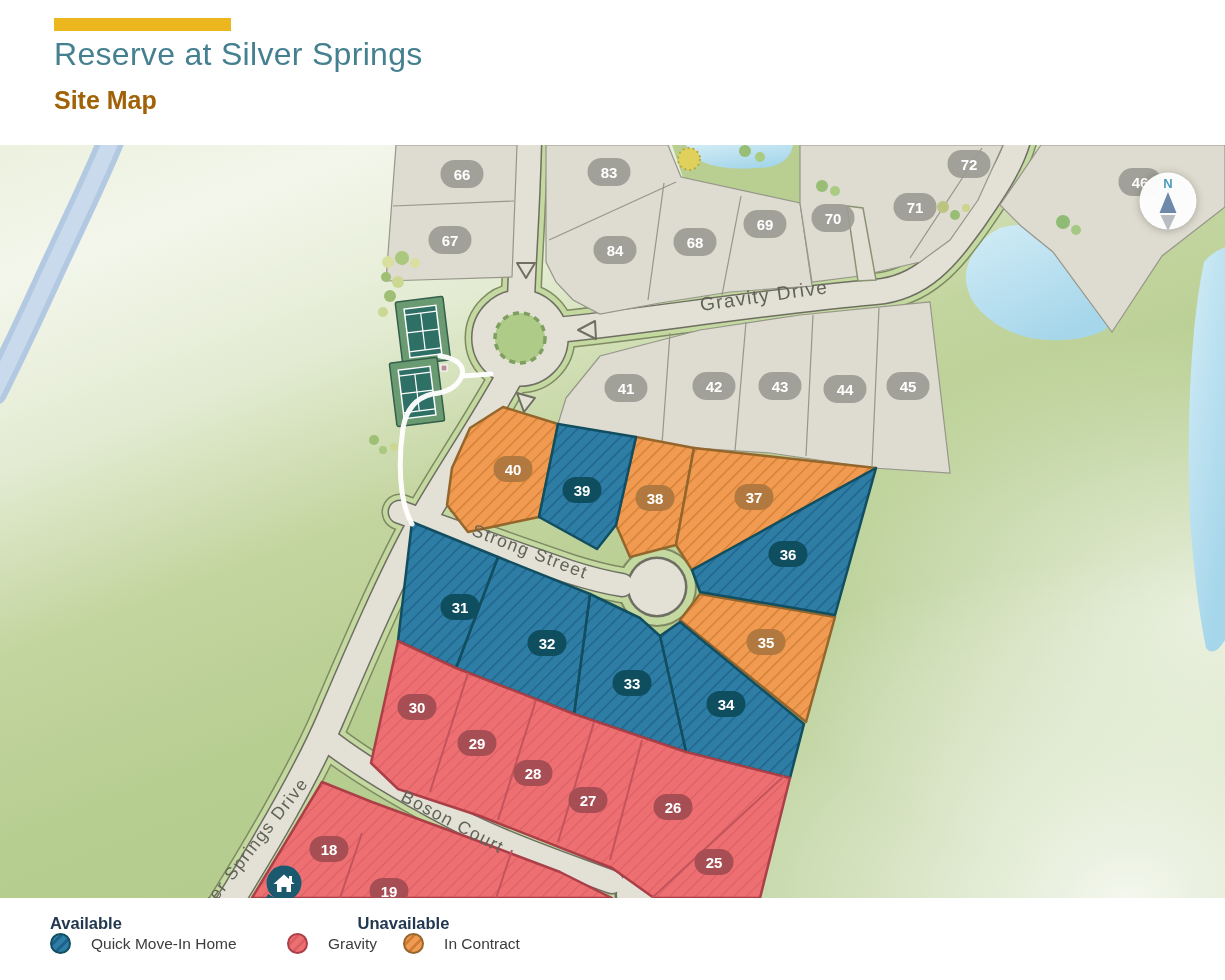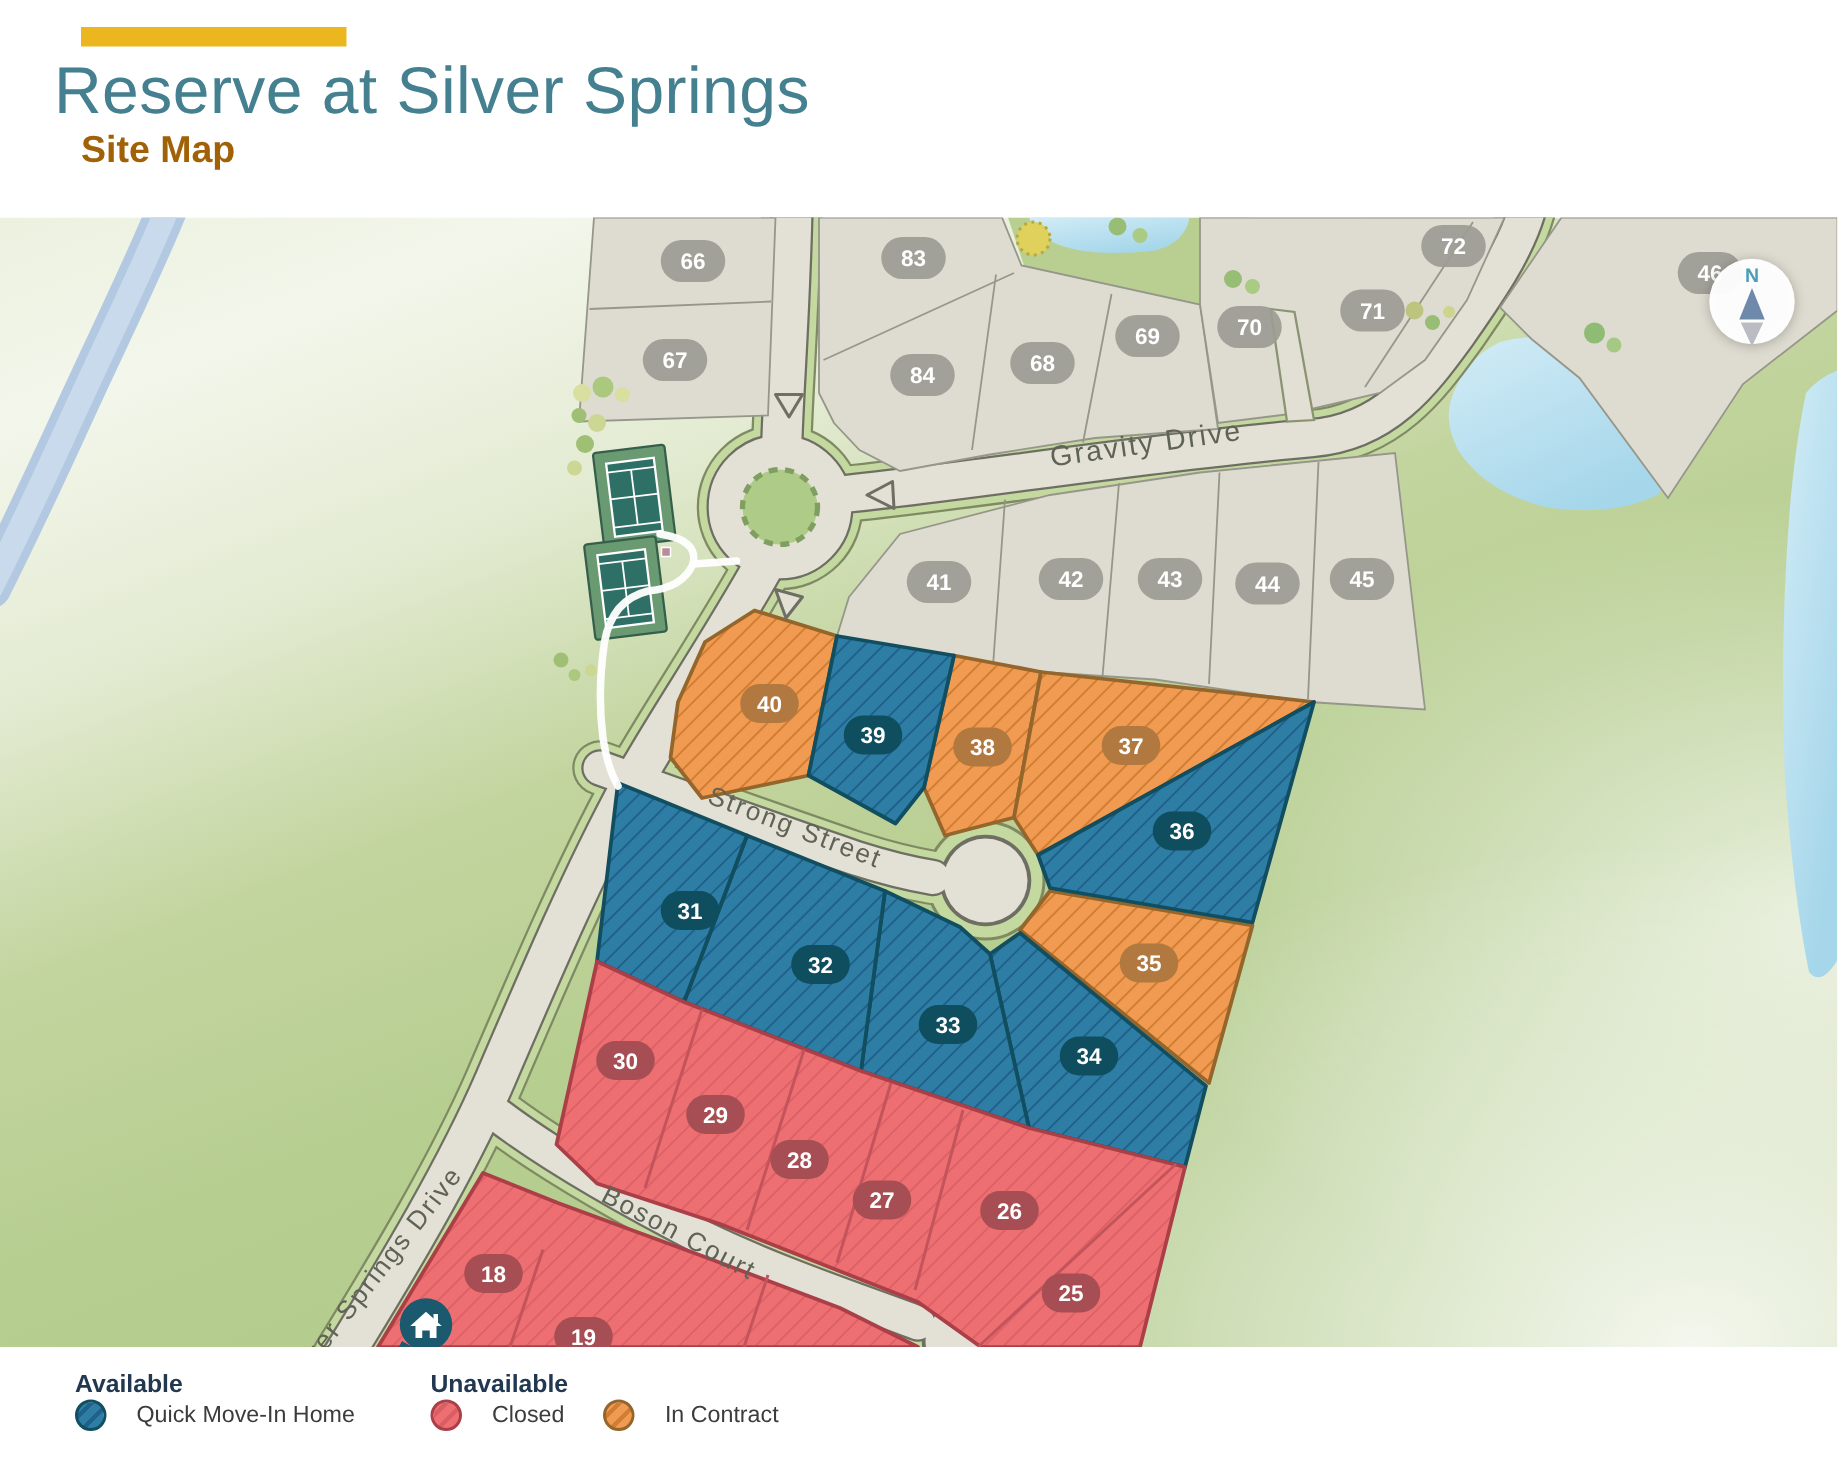--- a/index.html
+++ b/index.html
@@ -1,32 +1,32 @@
 <!DOCTYPE html>
 <html><head>
 <meta charset="utf-8">
 <style>
   html,body{margin:0;padding:0;background:#fff;}
   .page{position:relative;width:1225px;height:980px;background:#fff;font-family:"Liberation Sans",sans-serif;overflow:hidden;}
   
   .header{position:relative;width:100%;height:145px;background:#fff;}
   .accent-bar{position:absolute;left:54px;top:18px;width:177px;height:13px;background:#ecb71e;}
-  .title{position:absolute;left:36px;top:36px;font-size:44px;font-weight:400;color:#44808f;letter-spacing:.3px;white-space:nowrap;}
+  .title{position:absolute;left:54px;top:36px;font-size:32px;font-weight:400;color:#44808f;letter-spacing:.3px;white-space:nowrap;}
   .subtitle{position:absolute;left:54px;top:86px;font-size:25px;font-weight:bold;color:#a16207;}
   
   .map-wrap{position:relative;width:1225px;height:753px;}
   svg{display:block;}
   .street-label{fill:#5f6356;letter-spacing:1.5px;font-family:"Liberation Sans",sans-serif;}
   .badge-text{font:bold 15px "Liberation Sans",sans-serif;fill:#ffffff;text-anchor:middle;}
   .compass-n{font:bold 13px "Liberation Sans",sans-serif;fill:#4d9cba;text-anchor:middle;}
   
   .legend{position:relative;width:100%;height:82px;background:#fff;}
   .legend-col{position:absolute;top:16px;}
   .legend-col.available{left:50px;}
-  .legend-col.unavailable{left:287px;}
+  .legend-col.unavailable{left:287px;text-align:center;}
   .legend-heading{font-size:16.5px;font-weight:bold;color:#223850;}
   .legend-row{display:flex;align-items:center;gap:26px;}
   .legend-item{display:flex;align-items:center;gap:20px;}
   .legend-label{font-size:15.5px;color:#3c3c3c;}
   .sw{width:21px;height:21px;border-radius:50%;box-sizing:border-box;display:inline-block;}
   .sw-quick{background:repeating-linear-gradient(135deg,#2e7da5 0 5px,#1f618a 5px 8px);border:2px solid #114e60;}
   .sw-closed{background:repeating-linear-gradient(135deg,#ee6f71 0 5px,#da5f65 5px 8px);border:2px solid #aa3f48;}
   .sw-contract{background:repeating-linear-gradient(135deg,#f19a51 0 5px,#d07e33 5px 8px);border:2px solid #94662c;}
 </style>
 </head>
@@ -413,21 +413,21 @@
           <span class="sw sw-quick"></span>
           <span class="legend-label">Quick Move-In Home</span>
         </div>
       </div>
     </div>
     <div class="legend-col unavailable">
       <div class="legend-heading">Unavailable</div>
       <div class="legend-row">
         <div class="legend-item">
           <span class="sw sw-closed"></span>
-          <span class="legend-label">Closed</span>
+          <span class="legend-label">Gravity</span>
         </div>
         <div class="legend-item">
           <span class="sw sw-contract"></span>
           <span class="legend-label">In Contract</span>
         </div>
       </div>
     </div>
   </div>
 
 </div>

